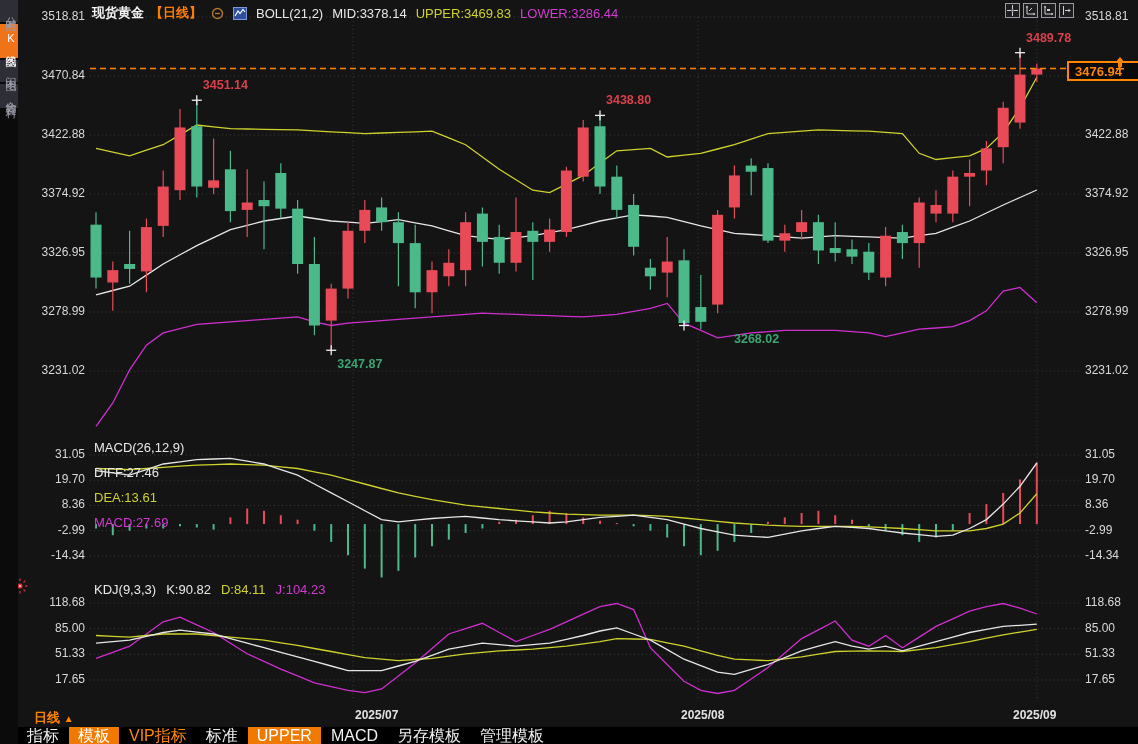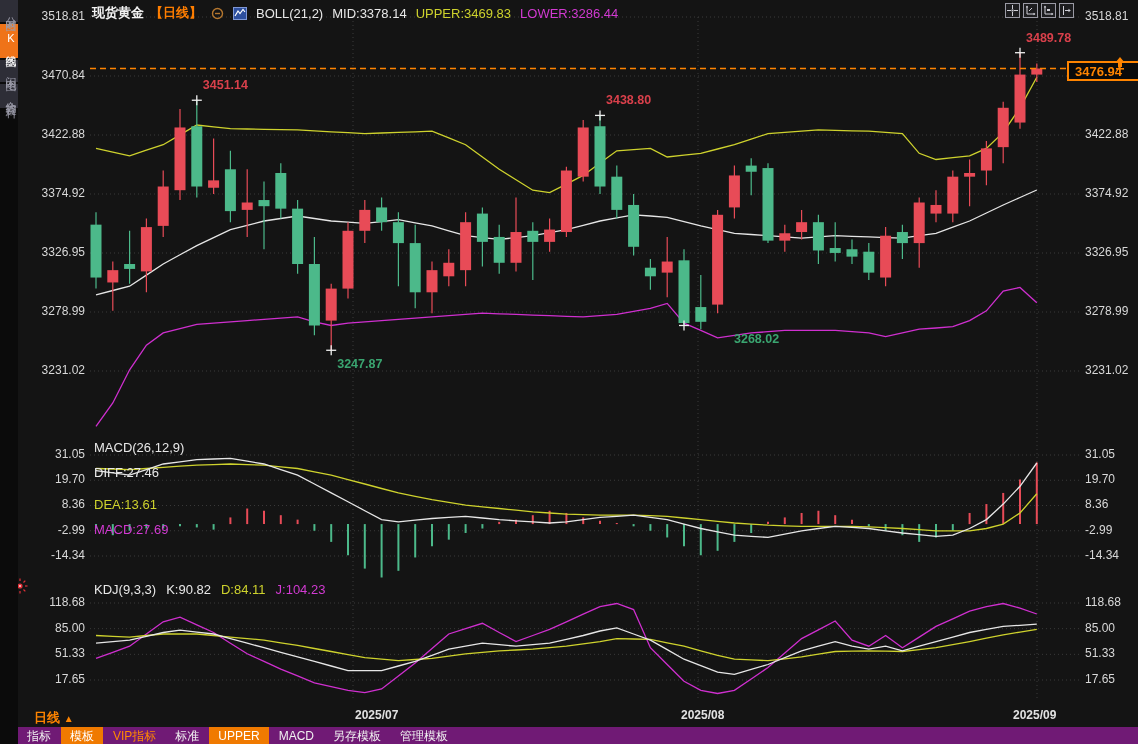--- a/index.html
+++ b/index.html
@@ -26,22 +26,22 @@
         color:#ff8400;font-size:13px;font-weight:700;text-align:left;padding:1px 0 0 6px;z-index:7;}
   .period{position:absolute;left:34px;top:709px;color:#ff8400;font-size:13px;font-weight:700;z-index:6;cursor:pointer;}
   .wmark{position:absolute;left:999px;top:687px;font-size:34px;font-weight:600;letter-spacing:1px;
          color:rgba(238,238,238,0.95);z-index:9;}
   
   .cicons{position:absolute;left:1005px;top:3px;display:flex;gap:3px;z-index:6;}
   .cicon{width:13px;height:13px;border:1px solid #9a9aa4;background:#1d1d1f;display:flex;
          align-items:center;justify-content:center;cursor:pointer;}
   .hicon{display:inline-flex;align-items:center;}
   
-  .bbar{position:absolute;left:18px;right:0;bottom:0;height:17px;background:#701a75;z-index:10;
-        display:flex;align-items:flex-start;font-size:12px;color:#f0f0f0;}
+  .bbar{position:absolute;left:18px;right:0;bottom:0;height:17px;background:#000000;z-index:10;
+        display:flex;align-items:flex-start;font-size:16px;color:#f0f0f0;}
   .btab{padding:1px 9px 0 9px;line-height:16px;cursor:pointer;white-space:nowrap;}
   .btab.active{background:#f07a00;color:#fff;}
   .btab.vip{color:#ff8a00;}
   .bsep{width:1px;background:#8a8a8a;margin:1px 0;}
 </style>
 </head>
 <body>
 
 <div id="root">
 
@@ -316,21 +316,21 @@
           <line x1="2.5" y1="1" x2="2.5" y2="10" stroke="#cfcfd6"></line>
           <line x1="4" y1="5.5" x2="9" y2="5.5" stroke="#cfcfd6"></line>
           <polyline points="7.5,3.8 9.8,5.5 7.5,7.2" fill="#cfcfd6"></polyline>
         </svg>
     </span>
   </div>
 
   <div class="ind-hdr" style="top:440px;left:94px;flex-direction:column;">
     <span>MACD(26,12,9)</span>
     <span>DIFF:27.46</span>
-    <span style="color:#ced22d;margin-top:7px;">DEA:13.61</span>
+    <span style="color:#ced22d;">DEA:13.61</span>
     <span style="color:#d23ad2;">MACD:27.69</span>
   </div>
 
   <div class="ind-hdr" style="top:582px;left:94px;">
     <span>KDJ(9,3,3)</span>
     <span>K:90.82</span>
     <span style="color:#ced22d;">D:84.11</span>
     <span style="color:#d23ad2;">J:104.23</span>
   </div>
   <span style="position:absolute;left:12px;top:578px;z-index:6;">

